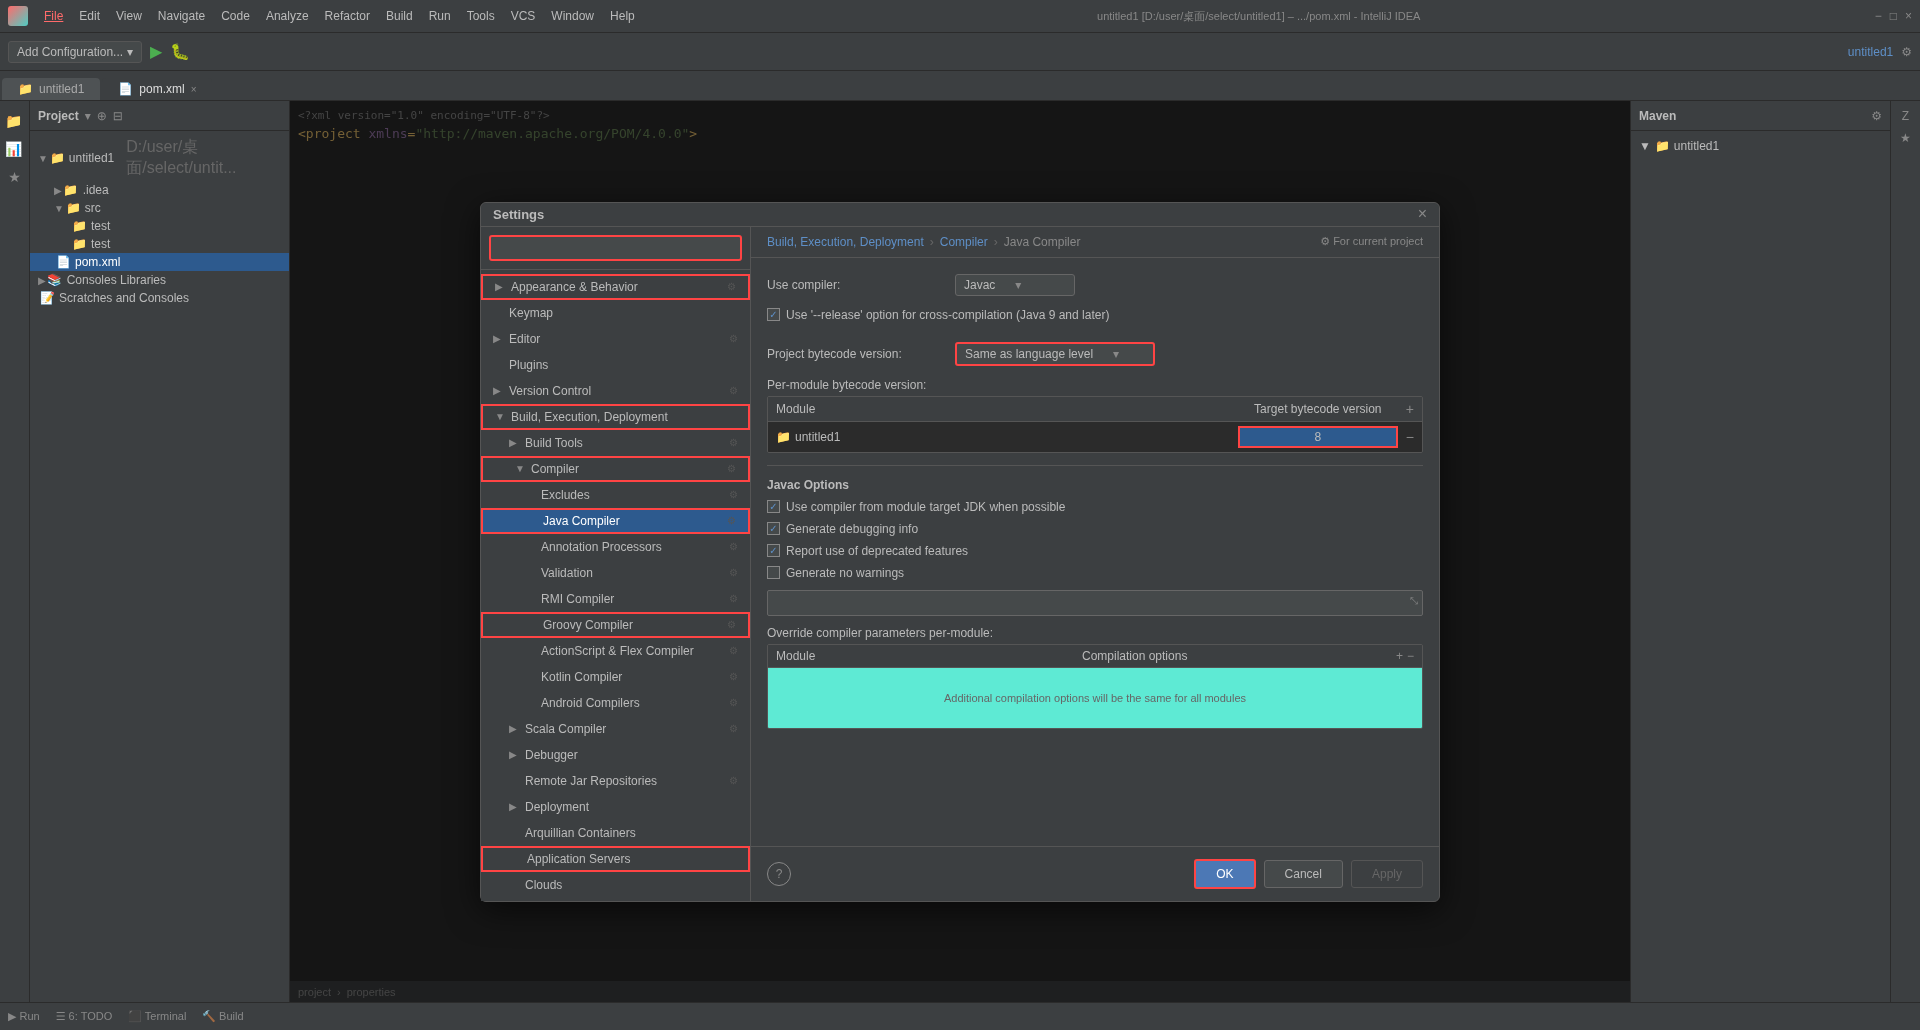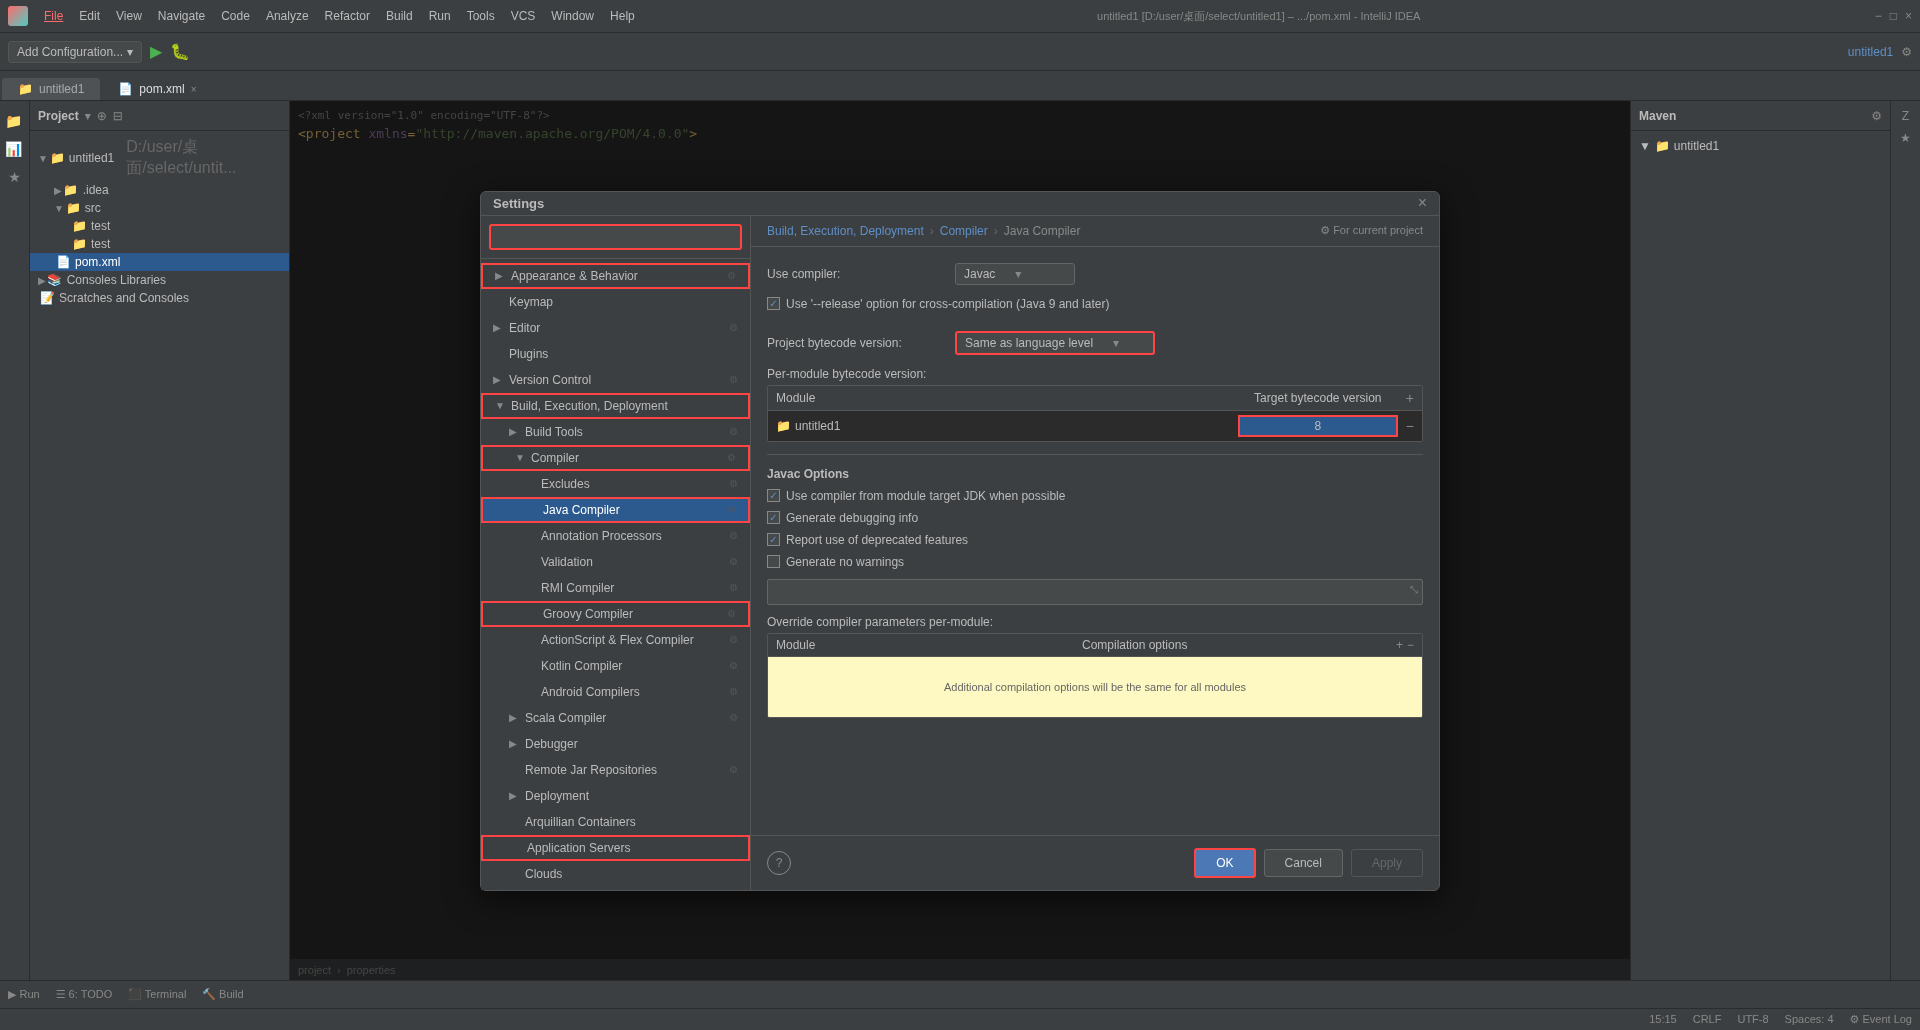--- a/index.html
+++ b/index.html
@@ -111,21 +111,21 @@
 
     .additional-label { color: #bbb; font-size: 12px; margin-bottom: 4px; }
     .additional-input { width: 100%; background: #45494a; border: 1px solid #666; border-radius: 2px; height: 26px; position: relative; }
     .additional-expand { position: absolute; right: 4px; top: 4px; color: #888; font-size: 10px; cursor: pointer; }
 
     
     .override-table { border: 1px solid #555; border-radius: 2px; overflow: hidden; }
     .override-table-header { background: #3c3f41; display: flex; align-items: center; padding: 4px 8px; border-bottom: 1px solid #555; }
     .override-table-col1 { flex: 1; color: #bbb; font-size: 12px; }
     .override-table-col2 { flex: 1; color: #bbb; font-size: 12px; }
-    .override-table-body { background: #fef9c3; min-height: 60px; display: flex; align-items: center; justify-content: center; }
+    .override-table-body { background: #5eead4; min-height: 60px; display: flex; align-items: center; justify-content: center; }
     .override-table-empty { color: #666; font-size: 11px; }
 
     
     .dialog-footer { padding: 12px 16px; border-top: 1px solid #555; display: flex; align-items: center; justify-content: flex-end; gap: 8px; }
     .help-btn { width: 24px; height: 24px; border-radius: 50%; border: 1px solid #888; color: #888; display: flex; align-items: center; justify-content: center; cursor: pointer; font-size: 12px; margin-right: auto; }
     .btn { padding: 6px 20px; border-radius: 3px; border: 1px solid #555; cursor: pointer; font-size: 12px; }
     .btn-primary { background: #4c78b5; border-color: #5e8fc7; color: #fff; border: 2px solid #ff4444; margin-left: 43px; }
     .btn-default { background: #45494a; border-color: #666; color: #bbb; }
     .btn-disabled { background: #3c3f41; border-color: #555; color: #666; cursor: default; }
 
@@ -591,24 +591,14 @@
     </div>
   </div>
 
   <div class="bottom-tabs">
     <span class="bottom-tab">▶ Run</span>
     <span class="bottom-tab">☰ 6: TODO</span>
     <span class="bottom-tab">⬛ Terminal</span>
     <span class="bottom-tab">🔨 Build</span>
   </div>
 
-  <div class="status-bar">
-    <span></span>
-    <div class="status-right">
-      <span>15:15</span>
-      <span>CRLF</span>
-      <span>UTF-8</span>
-      <span>Spaces: 4</span>
-      <span>⚙ Event Log</span>
-    </div>
-  </div>
 
 </div>
 
 </body></html>

